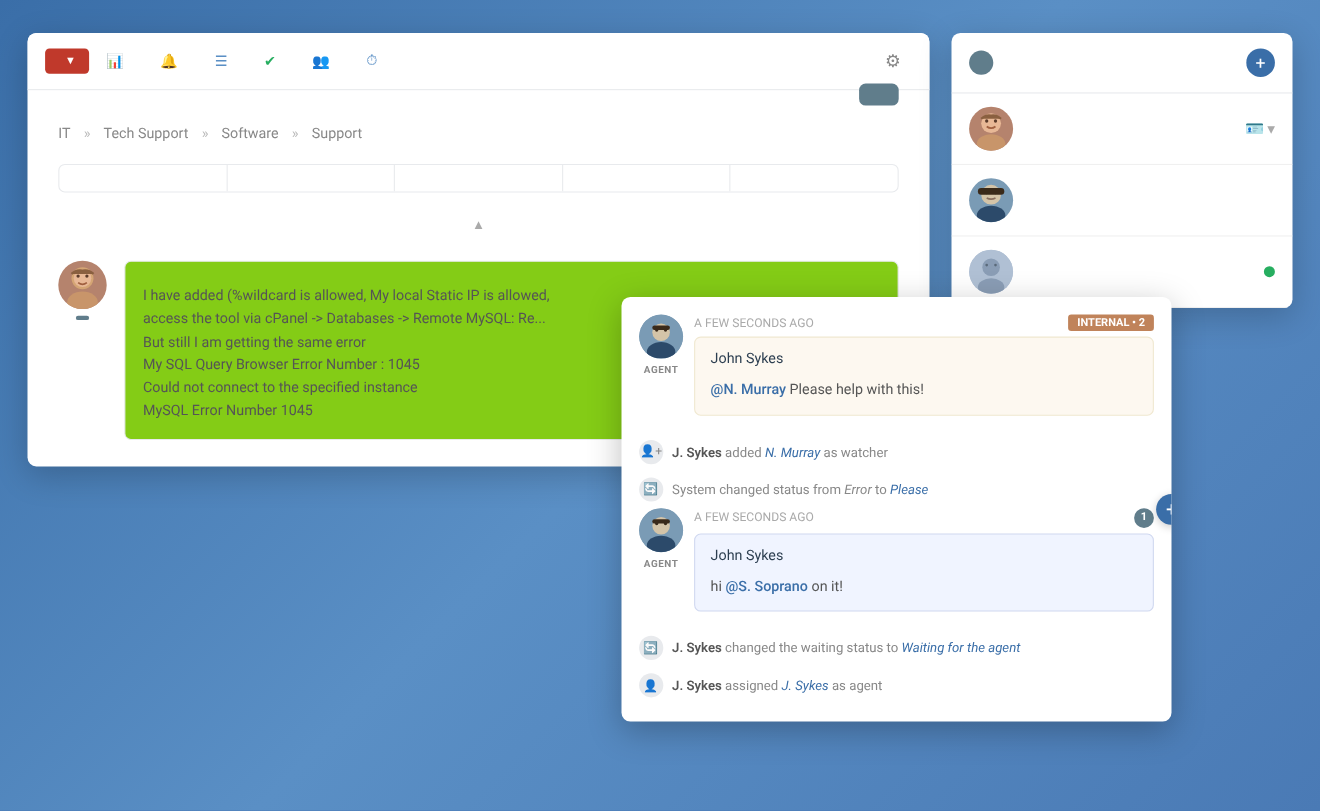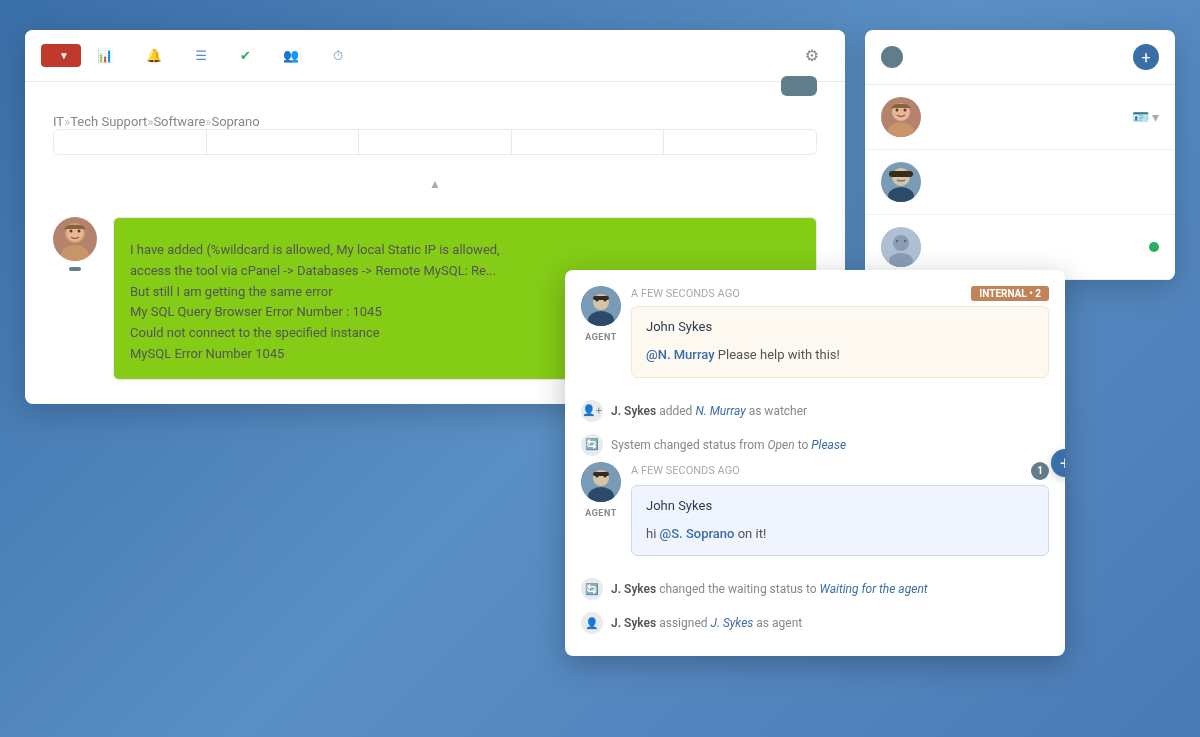--- a/index.html
+++ b/index.html
@@ -86,21 +86,22 @@
       font-weight: 600;
       color: #2c3e50;
       margin-bottom: 8px;
     }
 
     .ticket-breadcrumb {
       font-size: 13px;
       color: #888;
       display: flex;
       align-items: center;
-      gap: 0;
+      gap: 12px;
+      margin-bottom: 20px;
     }
     .breadcrumb-sep { color: #bbb; }
 
     .ticket-id-badge {
       float: right;
       background: #607d8b;
       color: #fff;
       border-radius: 6px;
       padding: 10px 18px;
       font-size: 18px;
@@ -499,21 +500,21 @@
     <div style="display:flex; justify-content:space-between; align-items:flex-start;">
       <div>
         <div class="ticket-title"></div>
         <div class="ticket-breadcrumb">
           <span>IT</span>
           <span class="breadcrumb-sep">»</span>
           <span>Tech Support</span>
           <span class="breadcrumb-sep">»</span>
           <span>Software</span>
           <span class="breadcrumb-sep">»</span>
-          <span>Soprano</span>
+          <span>Support</span>
         </div>
       </div>
       <div class="ticket-id-badge"></div>
     </div>
 
     <div class="meta-row">
       <div class="meta-item">
         <div class="meta-label"></div>
         <div class="meta-value"></div>
       </div>
@@ -672,21 +673,21 @@
     <div class="chat-system-msg">
       <div class="system-icon">👤+</div>
       <span>
         <span class="system-bold">J. Sykes</span> added <span class="system-link">N. Murray</span> as watcher
       </span>
     </div>
 
     <div class="chat-system-msg">
       <div class="system-icon">🔄</div>
       <span>
-        System changed status from <span style="font-style:italic;">Open</span> to <span class="system-link">Please</span>
+        System changed status from <span style="font-style:italic;">Error</span> to <span class="system-link">Please</span>
       </span>
     </div>
 
     <div class="chat-message-block">
       <div style="display:flex; gap:10px; align-items:flex-start;">
         <div style="display:flex; flex-direction:column; align-items:center; gap:3px;">
           <div class="chat-avatar face-john">
             <svg viewBox="0 0 40 40" width="40" height="40">
               <circle cx="20" cy="20" r="20" fill="#7a9bb5"></circle>
               <circle cx="20" cy="16" r="8" fill="#d4c4a8"></circle>

